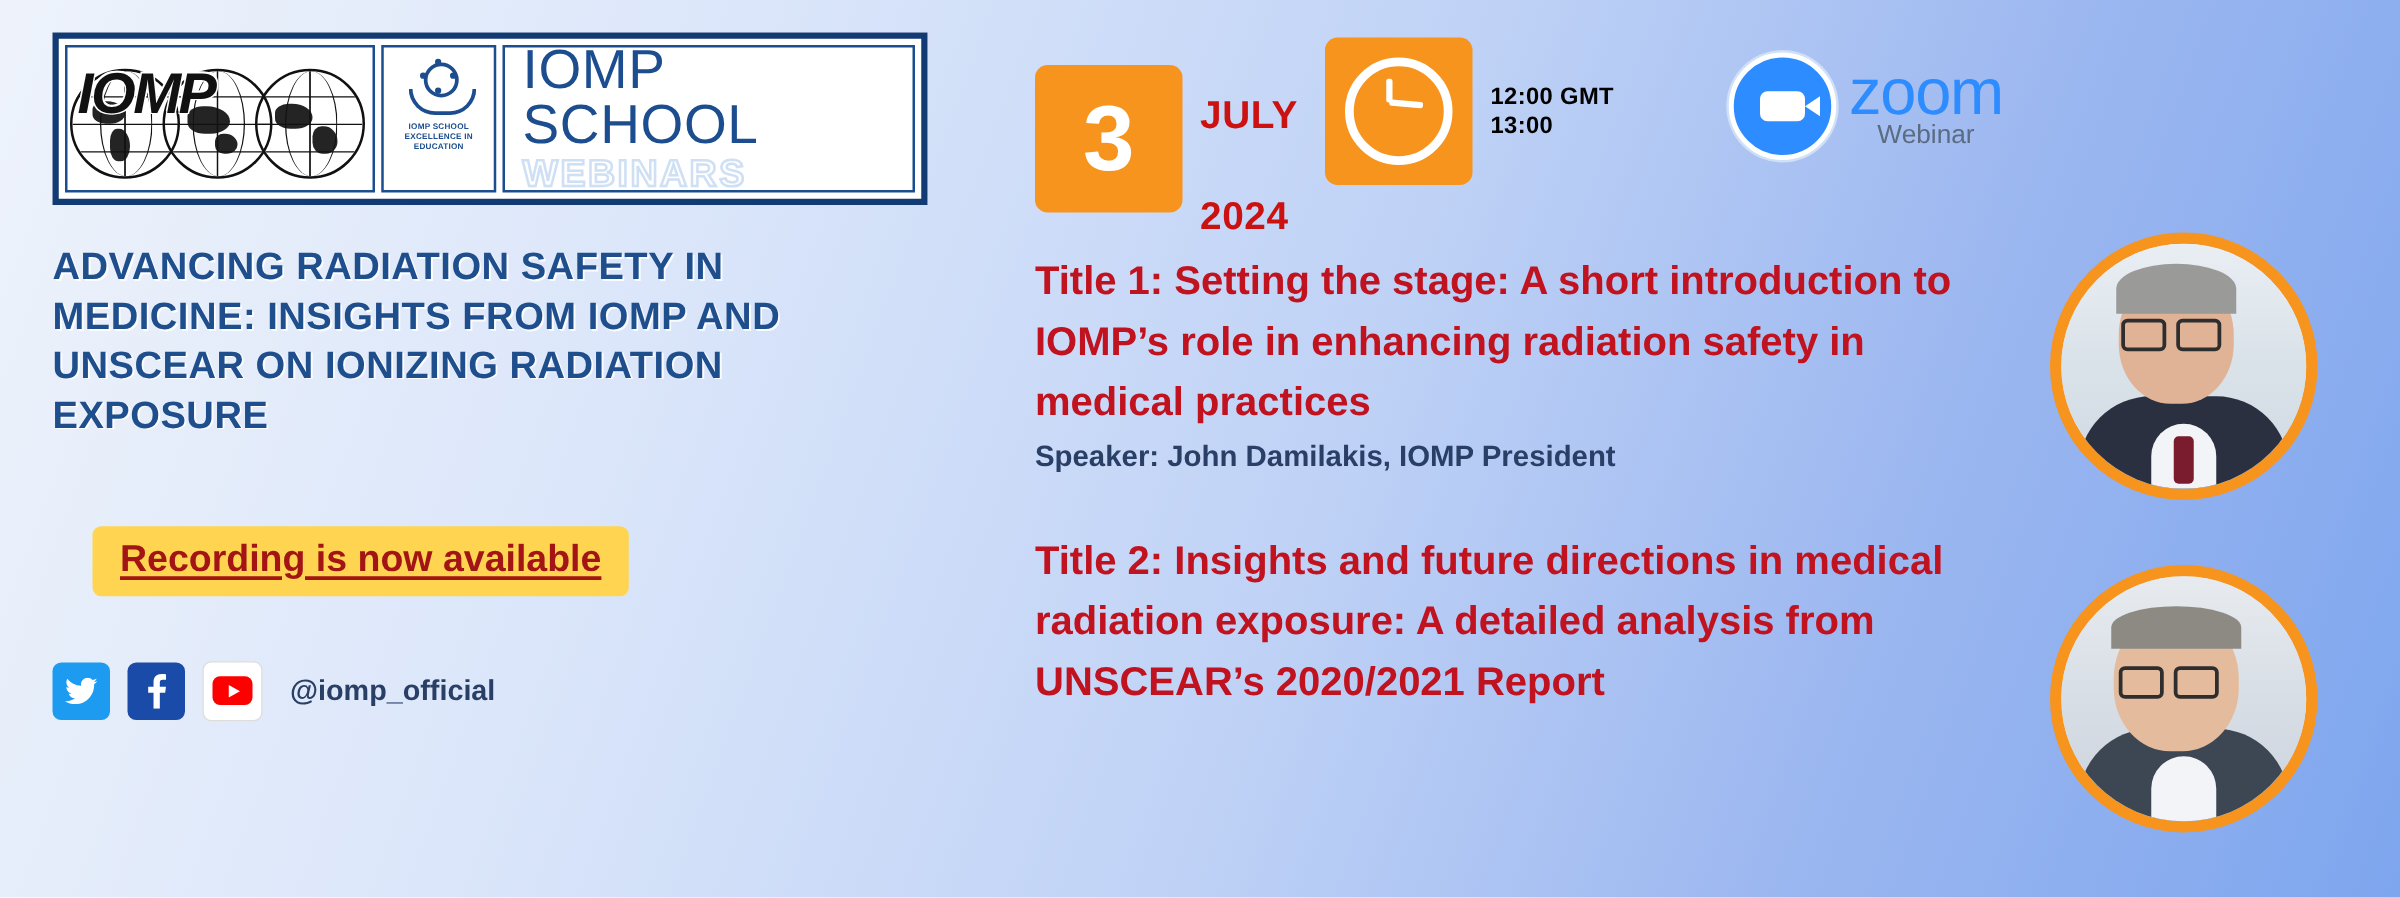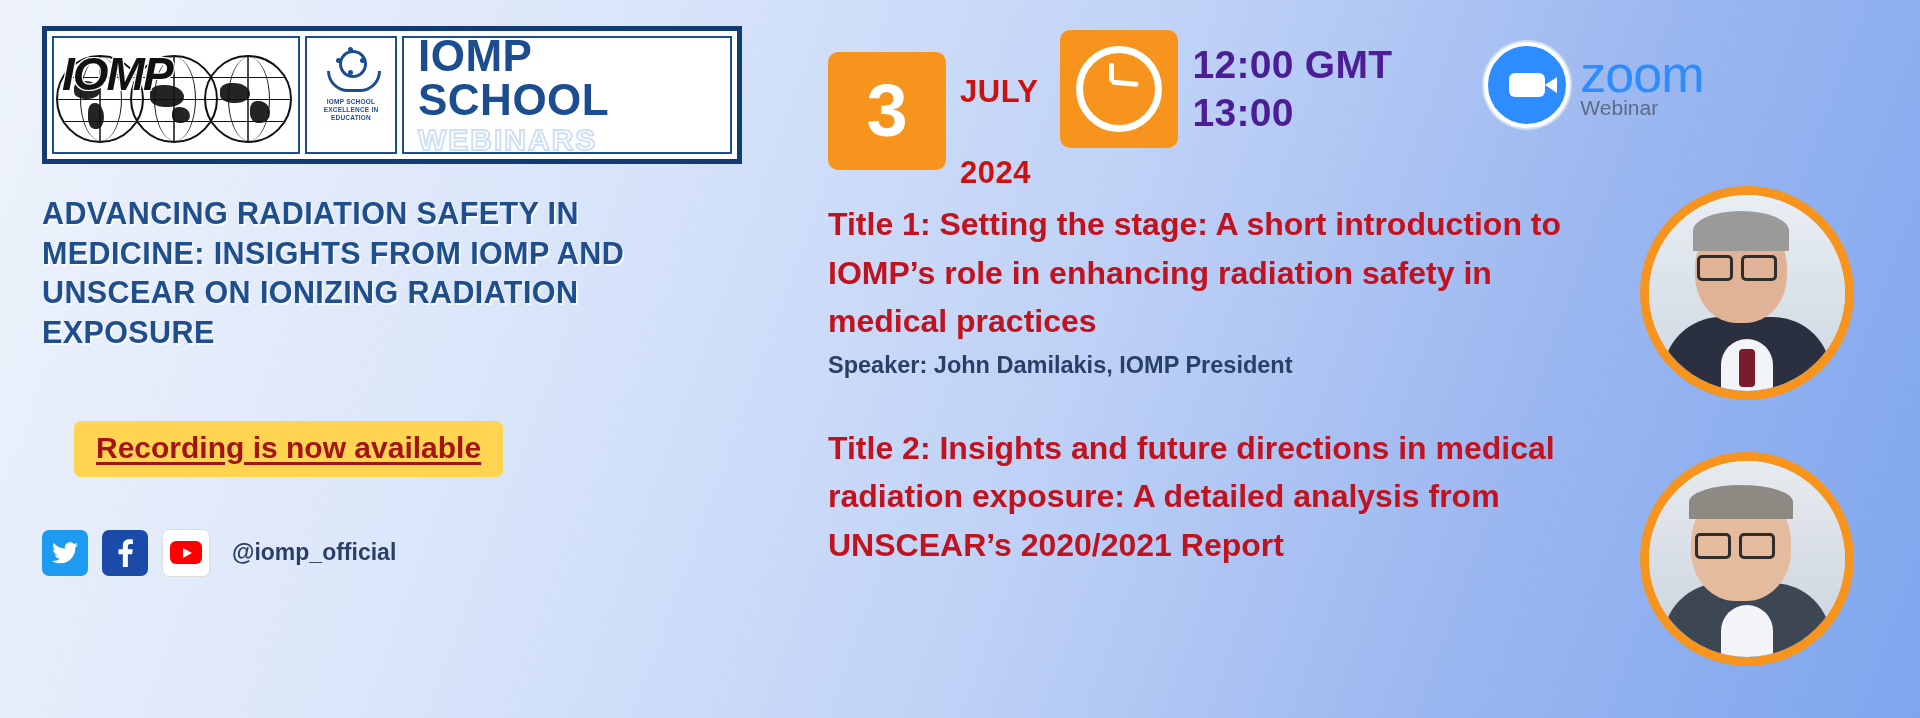--- a/index.html
+++ b/index.html
@@ -150,21 +150,21 @@
     font-weight: bold;
     color: #1b4d8f;
     text-align: center;
     line-height: 1.25;
     margin-top: 2px;
     letter-spacing: 0.2px;
   }
 
   .webinars-line1 {
     font-size: 44px;
-    font-weight: bold;
+    font-weight: normal;
     color: #1b4d8f;
     letter-spacing: 0.5px;
     line-height: 1;
   }
   .webinars-line2 {
     font-size: 30px;
     font-weight: bold;
     color: #ffffff;
     -webkit-text-stroke: 2px #cfe0f5;
     text-shadow: 0 0 1px #b9cfee;
@@ -278,23 +278,23 @@
   }
   .clock .hand-h, .clock .hand-m {
     position: absolute;
     background: #ffffff;
     border-radius: 2px;
     transform-origin: bottom center;
   }
   .clock .hand-h { width: 5px; height: 19px; left: 26px; top: 10px; }
   .clock .hand-m { width: 5px; height: 27px; left: 26px; top: 2px; transform: rotate(95deg); transform-origin: 50% 100%; }
   .time-text {
-    font-size: 39px;
-    font-weight: bold;
-    color: #4c1d95;
+    font-size: 19px;
+    font-weight: bold;
+    color: #000000;
     line-height: 1.22;
     letter-spacing: 0.3px;
   }
   .zoom-block {
     display: flex;
     align-items: center;
     gap: 10px;
     margin-left: 70px;
     margin-top: 12px;
   }
@@ -324,21 +324,21 @@
   .zoom-word {
     font-size: 52px;
     color: #2d8cff;
     font-weight: normal;
     letter-spacing: -1px;
     line-height: 0.95;
   }
   .zoom-sub {
     font-size: 21px;
     color: #5b6b82;
-    text-align: left;
+    text-align: center;
     margin-top: -4px;
   }
 
   
   .talks {
     position: absolute;
     left: 828px;
     top: 200px;
     width: 770px;
   }

